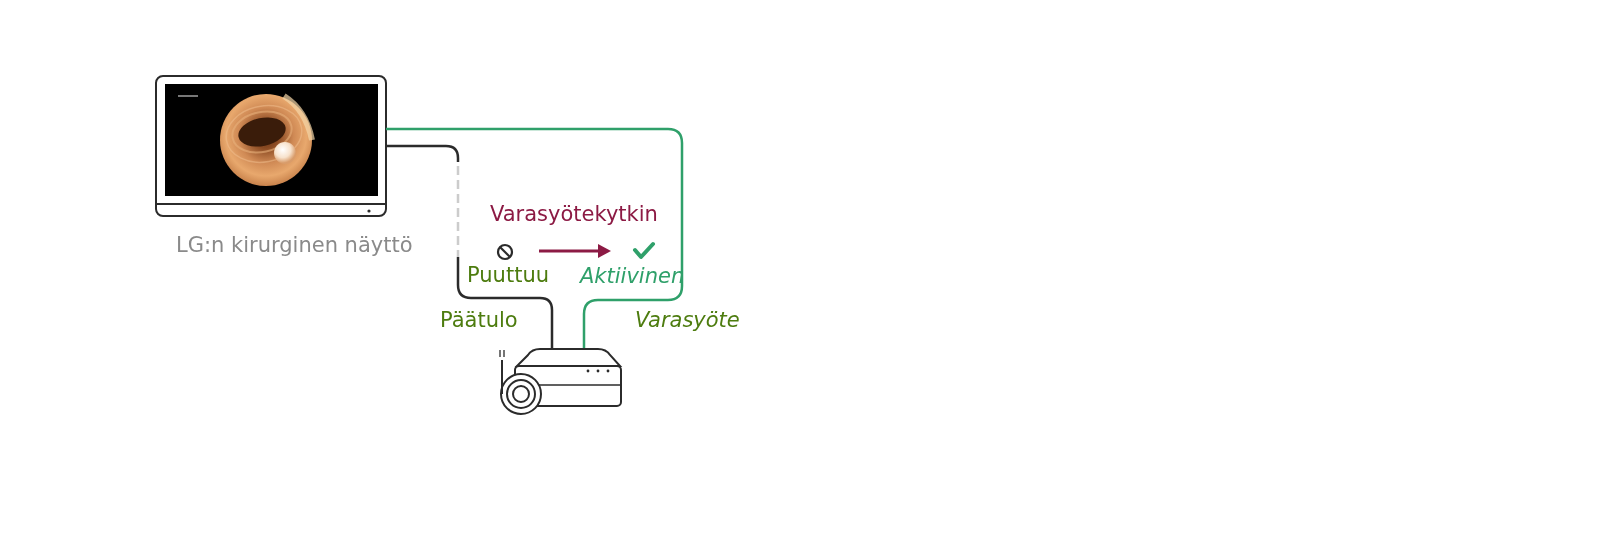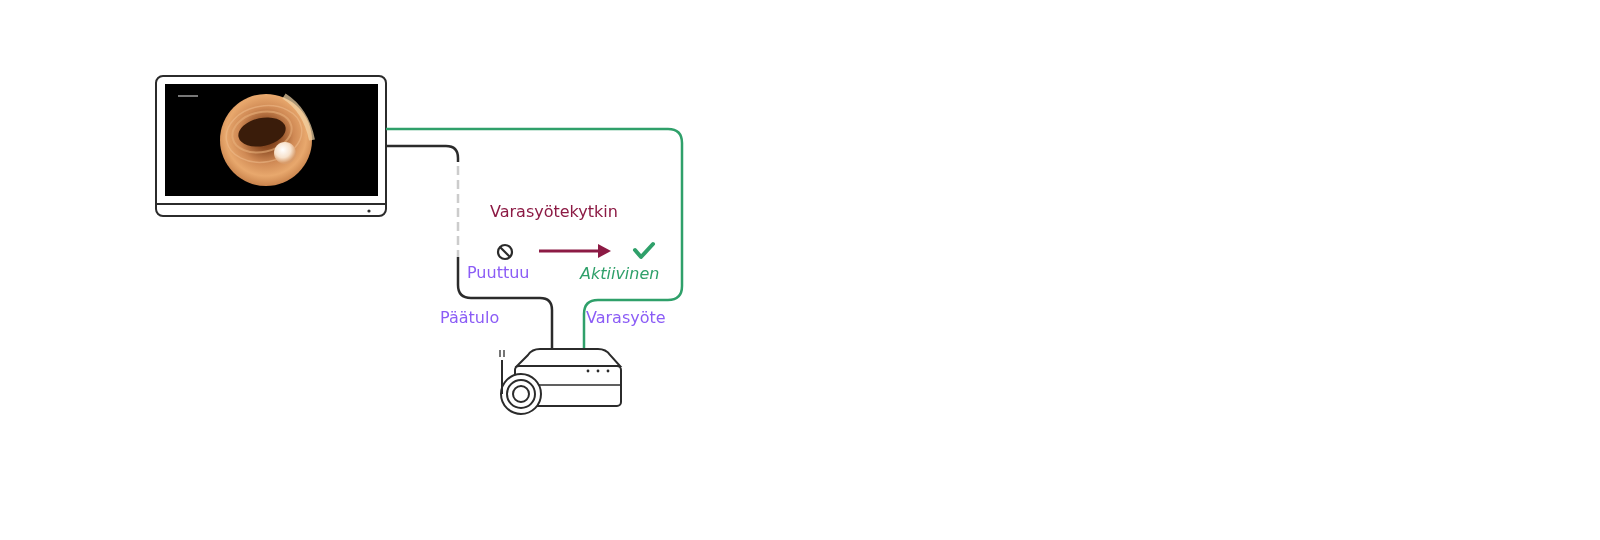--- a/index.html
+++ b/index.html
@@ -1,21 +1,21 @@
 <!DOCTYPE html>
 <html><head>
 <meta charset="utf-8">
 <style>
   html, body { margin: 0; padding: 0; background: #ffffff; }
   body { width: 1600px; height: 540px; position: relative; overflow: hidden;
          font-family: "DejaVu Sans", "Liberation Sans", sans-serif; }
   .diagram { position: absolute; left: 0; top: 0; width: 1600px; height: 540px; }
-  .label { position: absolute; white-space: nowrap; font-size: 16px; line-height: 1; }
+  .label { position: absolute; white-space: nowrap; font-size: 21px; line-height: 1; }
   .gray { color: #8a8a8a; }
-  .dark { color: #8b5cf6; text-align: center; }
+  .dark { color: #4d7c0f; text-align: center; }
   .green { color: #2fa06a; }
   .crimson { color: #8c1a44; }
 </style>
 </head>
 <body>
 
 <div class="diagram">
   <svg width="1600" height="540" viewBox="0 0 1600 540" xmlns="http://www.w3.org/2000/svg" style="position:absolute;left:0;top:0;">
     <defs>
       <radialGradient id="tissue" cx="50%" cy="45%" r="55%">
@@ -79,18 +79,19 @@
 
       <circle cx="521" cy="394" r="20" fill="#ffffff" stroke="#2b2b2b" stroke-width="2"></circle>
       <circle cx="521" cy="394" r="14" fill="none" stroke="#2b2b2b" stroke-width="2"></circle>
       <circle cx="521" cy="394" r="8" fill="none" stroke="#2b2b2b" stroke-width="2"></circle>
       <path d="M502 394 V360" stroke="#2b2b2b" stroke-width="2" fill="none"></path>
       <line x1="500" y1="350" x2="500" y2="357" stroke="#2b2b2b" stroke-width="1.3"></line>
       <line x1="504" y1="350" x2="504" y2="357" stroke="#2b2b2b" stroke-width="1.3"></line>
     </g>
   </svg>
 
+  <div class="label gray" style="left:176px; top:235px;">LG:n kirurginen näyttö</div>
   <div class="label crimson" style="left:490px; top:204px;">Varasyötekytkin</div>
   <div class="label dark" style="left:467px; top:265px;">Puuttuu</div>
   <div class="label green" style="left:580px; top:266px;font-style:italic;">Aktiivinen</div>
   <div class="label dark" style="left:440px; top:310px;">Päätulo</div>
-  <div class="label dark" style="left:586px; top:310px;">Varasyöte</div>
+  <div class="label dark" style="left:635px; top:310px;font-style:italic;">Varasyöte</div>
 </div>
 
 </body></html>

